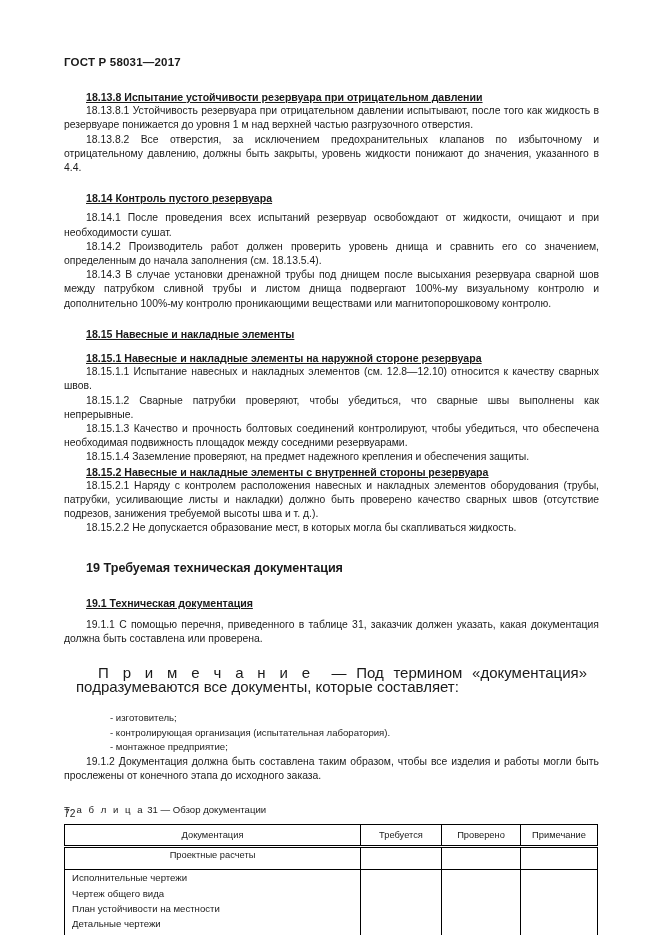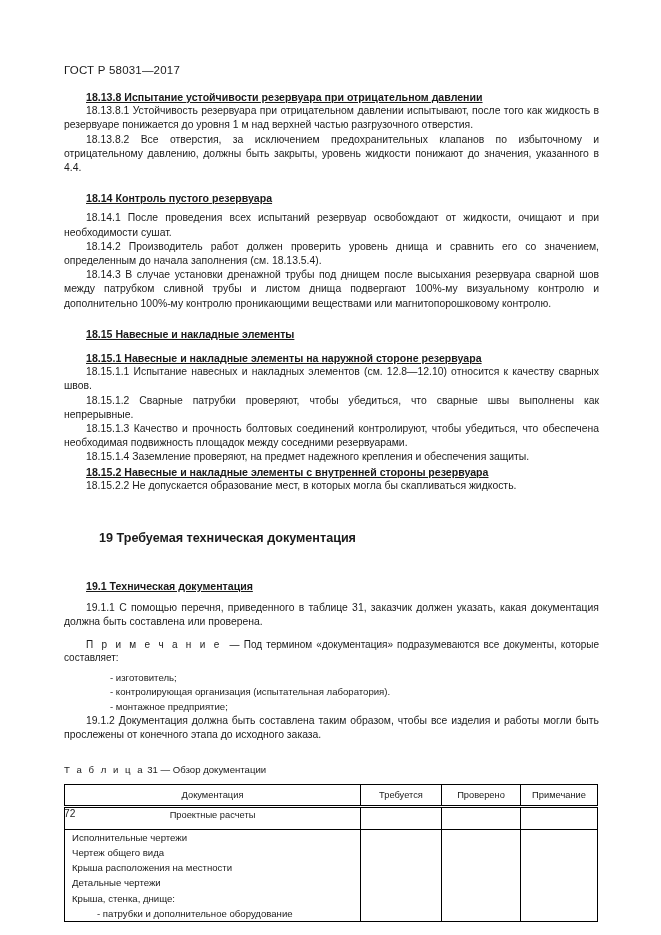--- a/index.html
+++ b/index.html
@@ -17,23 +17,23 @@
     height: 935px;
     background: #ffffff;
     overflow: hidden;
     box-sizing: border-box;
   }
 
   
   .doc-header {
     position: absolute;
     left: 64px;
-    top: 64px;
+    top: 56px;
     font-size: 11.5px;
-    font-weight: normal;
+    font-weight: bold;
     letter-spacing: 0.2px;
     white-space: nowrap;
   }
 
   
   .body-area {
     position: absolute;
     left: 64px;
     top: 90px;
     width: 535px;
@@ -52,37 +52,37 @@
   h3.h-sub {
     margin: 0;
     font-size: 10.6px;
     font-weight: bold;
     line-height: 14.2px;
     text-indent: 22px;
     text-align: left;
     text-decoration: underline;
   }
   h2.h-main {
-    margin: 13px;
+    margin: 0;
     font-size: 12.6px;
     font-weight: bold;
     line-height: 16px;
     text-indent: 22px;
     text-align: left;
   }
   .sp-6  { height: 6px; }
   .sp-8  { height: 8px; }
   .sp-10 { height: 10px; }
   .sp-16 { height: 16px; }
   .sp-20 { height: 20px; }
   .sp-24 { height: 24px; }
 
   .note {
-    margin: 0;
-    font-size: 10px;
+    margin: 12px;
+    font-size: 15px;
     line-height: 13.5px;
     text-align: justify;
     text-indent: 22px;
   }
   .note .note-label {
     letter-spacing: 2.1px;
   }
   .dashlist {
     margin: 0;
     padding: 0;
@@ -184,20 +184,21 @@
     <div class="sp-16"></div>
 
     <h3 class="h-sub">18.15 Навесные и накладные элементы</h3>
     <div class="sp-10"></div>
     <h3 class="h-sub">18.15.1 Навесные и накладные элементы на наружной стороне резервуара</h3>
     <p class="para">18.15.1.1 Испытание навесных и накладных элементов (см. 12.8—12.10) относится к качеству сварных швов.</p>
     <p class="para">18.15.1.2 Сварные патрубки проверяют, чтобы убедиться, что сварные швы выполнены как непрерывные.</p>
     <p class="para">18.15.1.3 Качество и прочность болтовых соединений контролируют, чтобы убедиться, что обеспечена необходимая подвижность площадок между соседними резервуарами.</p>
     <p class="para">18.15.1.4 Заземление проверяют, на предмет надежного крепления и обеспечения защиты.</p>
     <h3 class="h-sub">18.15.2 Навесные и накладные элементы с внутренней стороны резервуара</h3>
+    <p class="para">18.15.2.1 Наряду с контролем расположения навесных и накладных элементов оборудования (трубы, патрубки, усиливающие листы и накладки) должно быть проверено качество сварных швов (отсутствие подрезов, занижения требуемой высоты шва и т. д.).</p>
     <p class="para">18.15.2.2 Не допускается образование мест, в которых могла бы скапливаться жидкость.</p>
 
     <div class="sp-24"></div>
 
     <h2 class="h-main">19 Требуемая техническая документация</h2>
 
     <div class="sp-20"></div>
 
     <h3 class="h-sub">19.1 Техническая документация</h3>
     <div class="sp-8"></div>
@@ -234,21 +235,21 @@
         <tr class="dbl-top">
           <td class="c-doc center-cell">Проектные расчеты</td>
           <td class="c-req center-cell"></td>
           <td class="c-check center-cell"></td>
           <td class="c-note center-cell"></td>
         </tr>
         <tr>
           <td class="c-doc list-cell">
             <span class="ln">Исполнительные чертежи</span>
             <span class="ln">Чертеж общего вида</span>
-            <span class="ln">Крыша расположения на местности</span>
+            <span class="ln">План устойчивости на местности</span>
             <span class="ln">Детальные чертежи</span>
             <span class="ln">Крыша, стенка, днище:</span>
             <span class="ln sub">-  патрубки и дополнительное оборудование</span>
           </td>
           <td class="c-req"></td>
           <td class="c-check"></td>
           <td class="c-note"></td>
         </tr>
       </tbody>
     </table>

